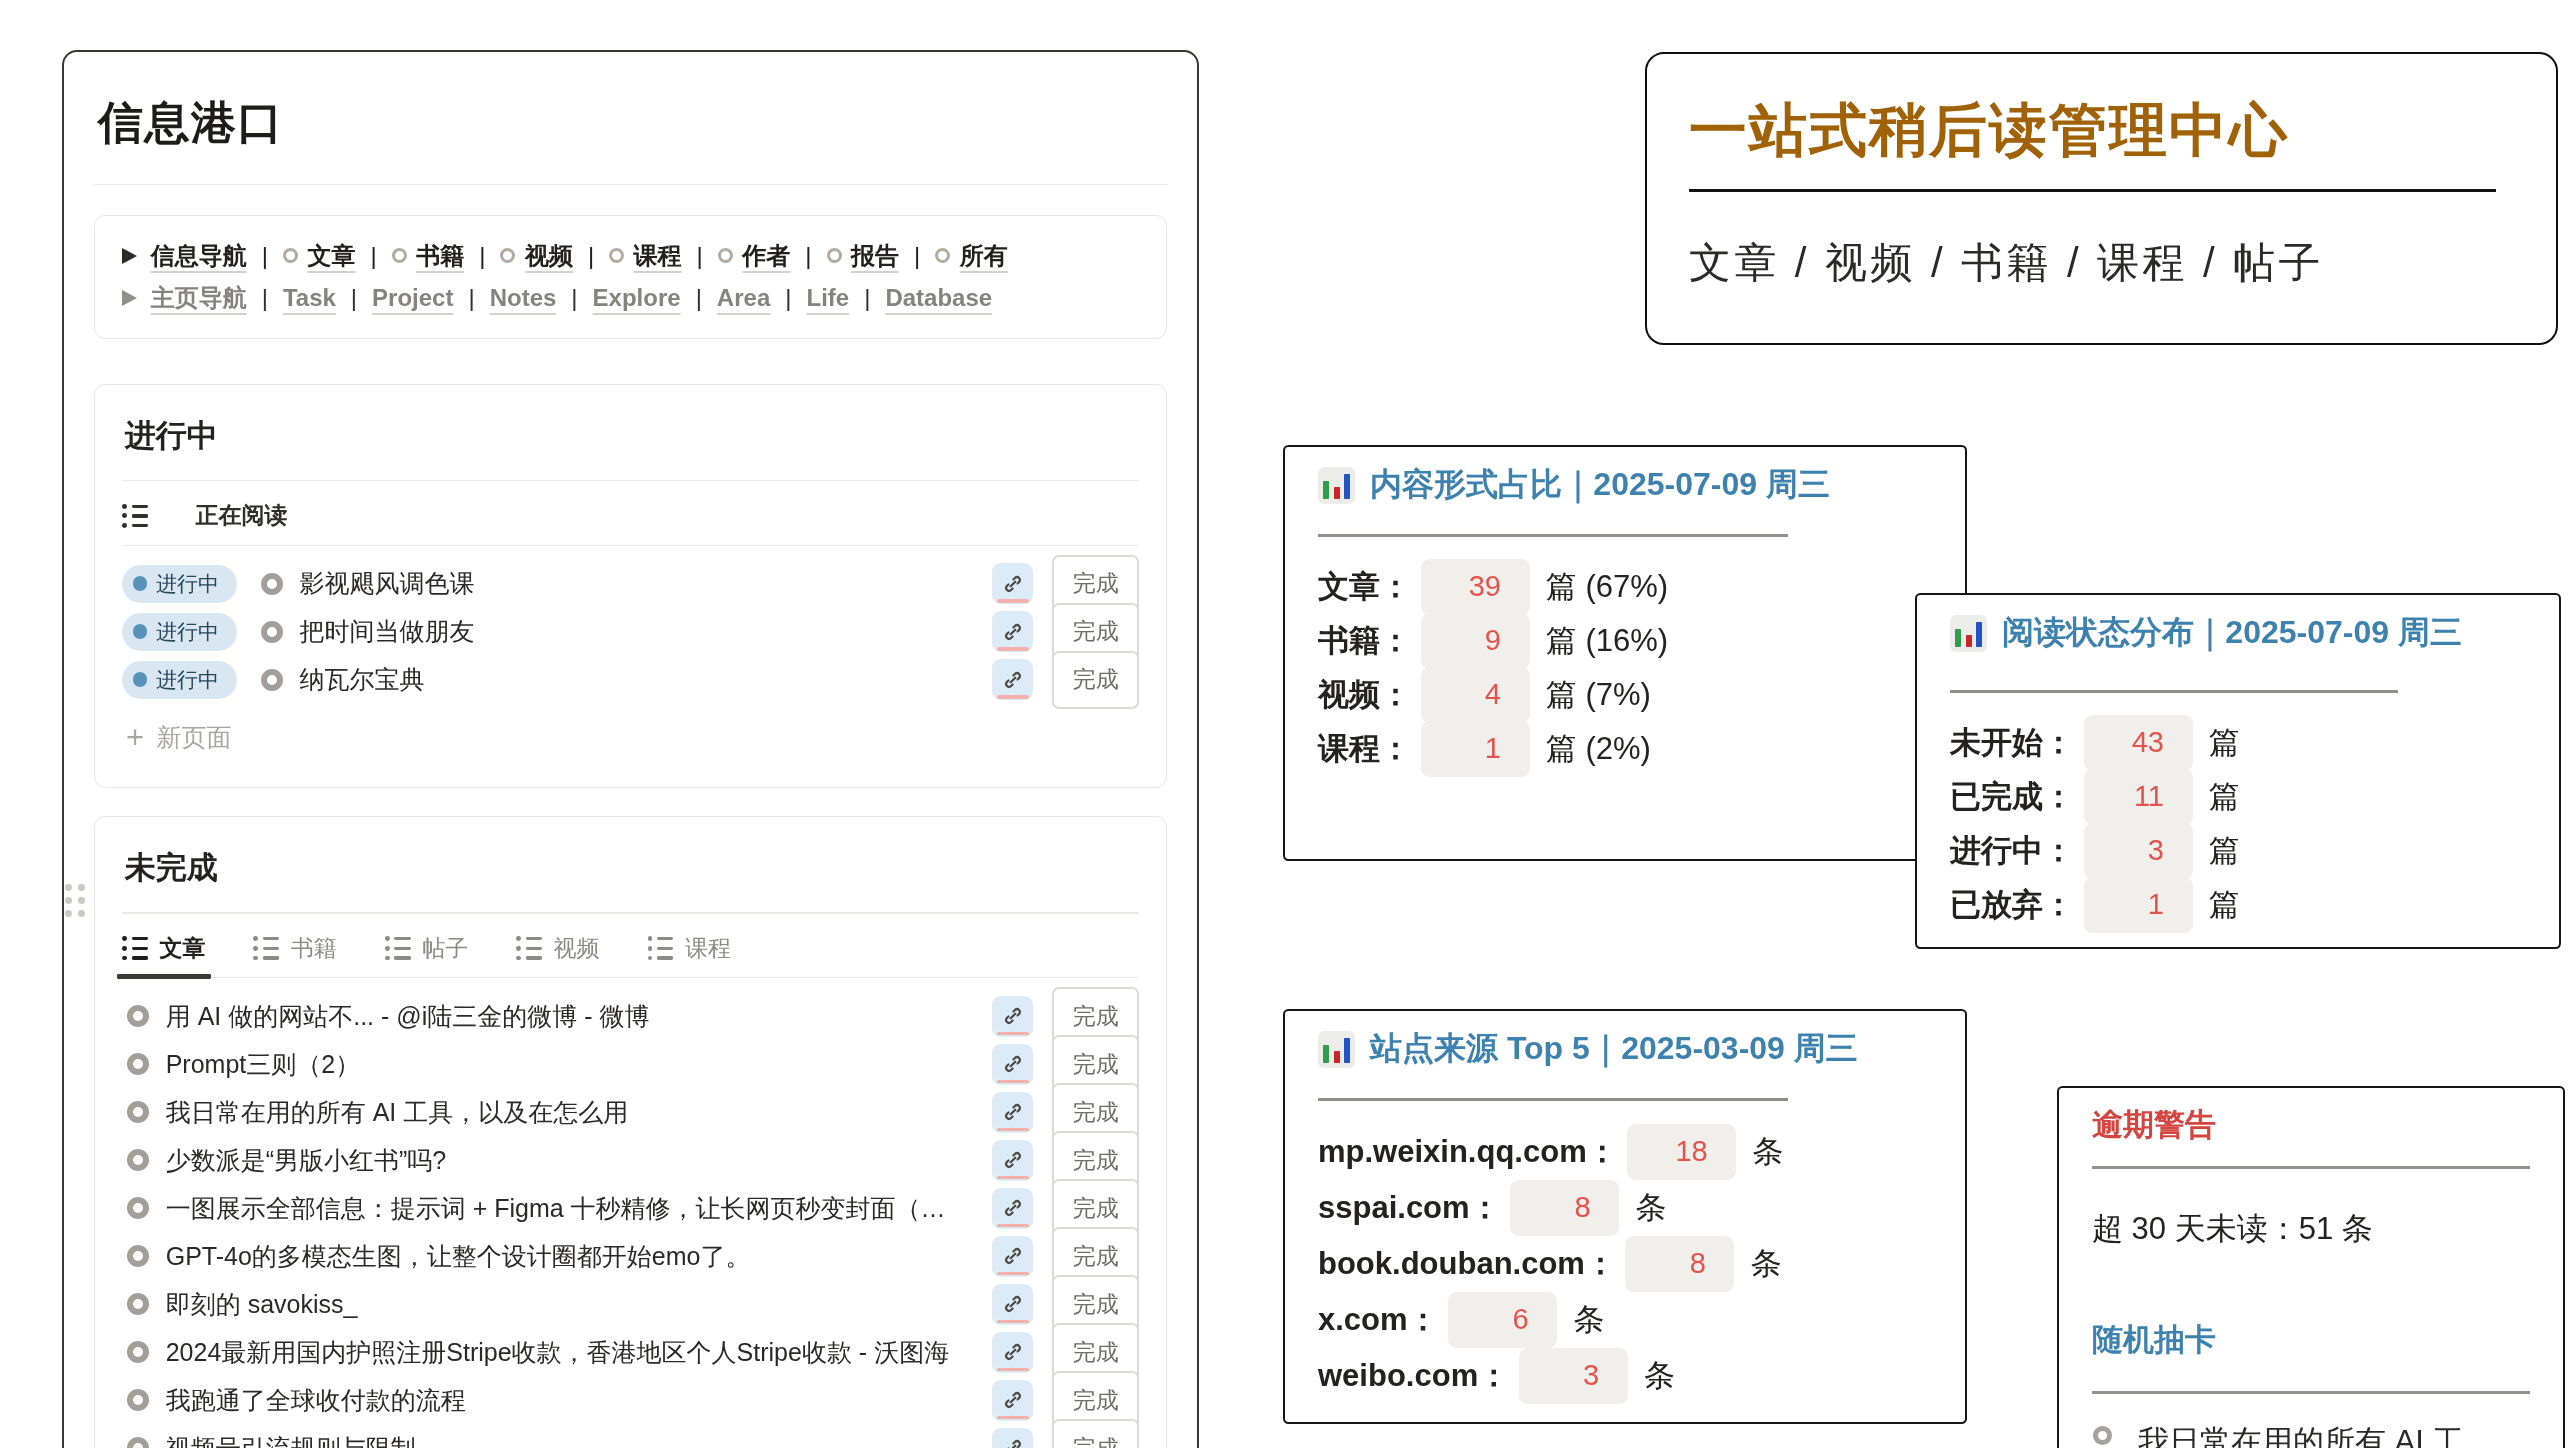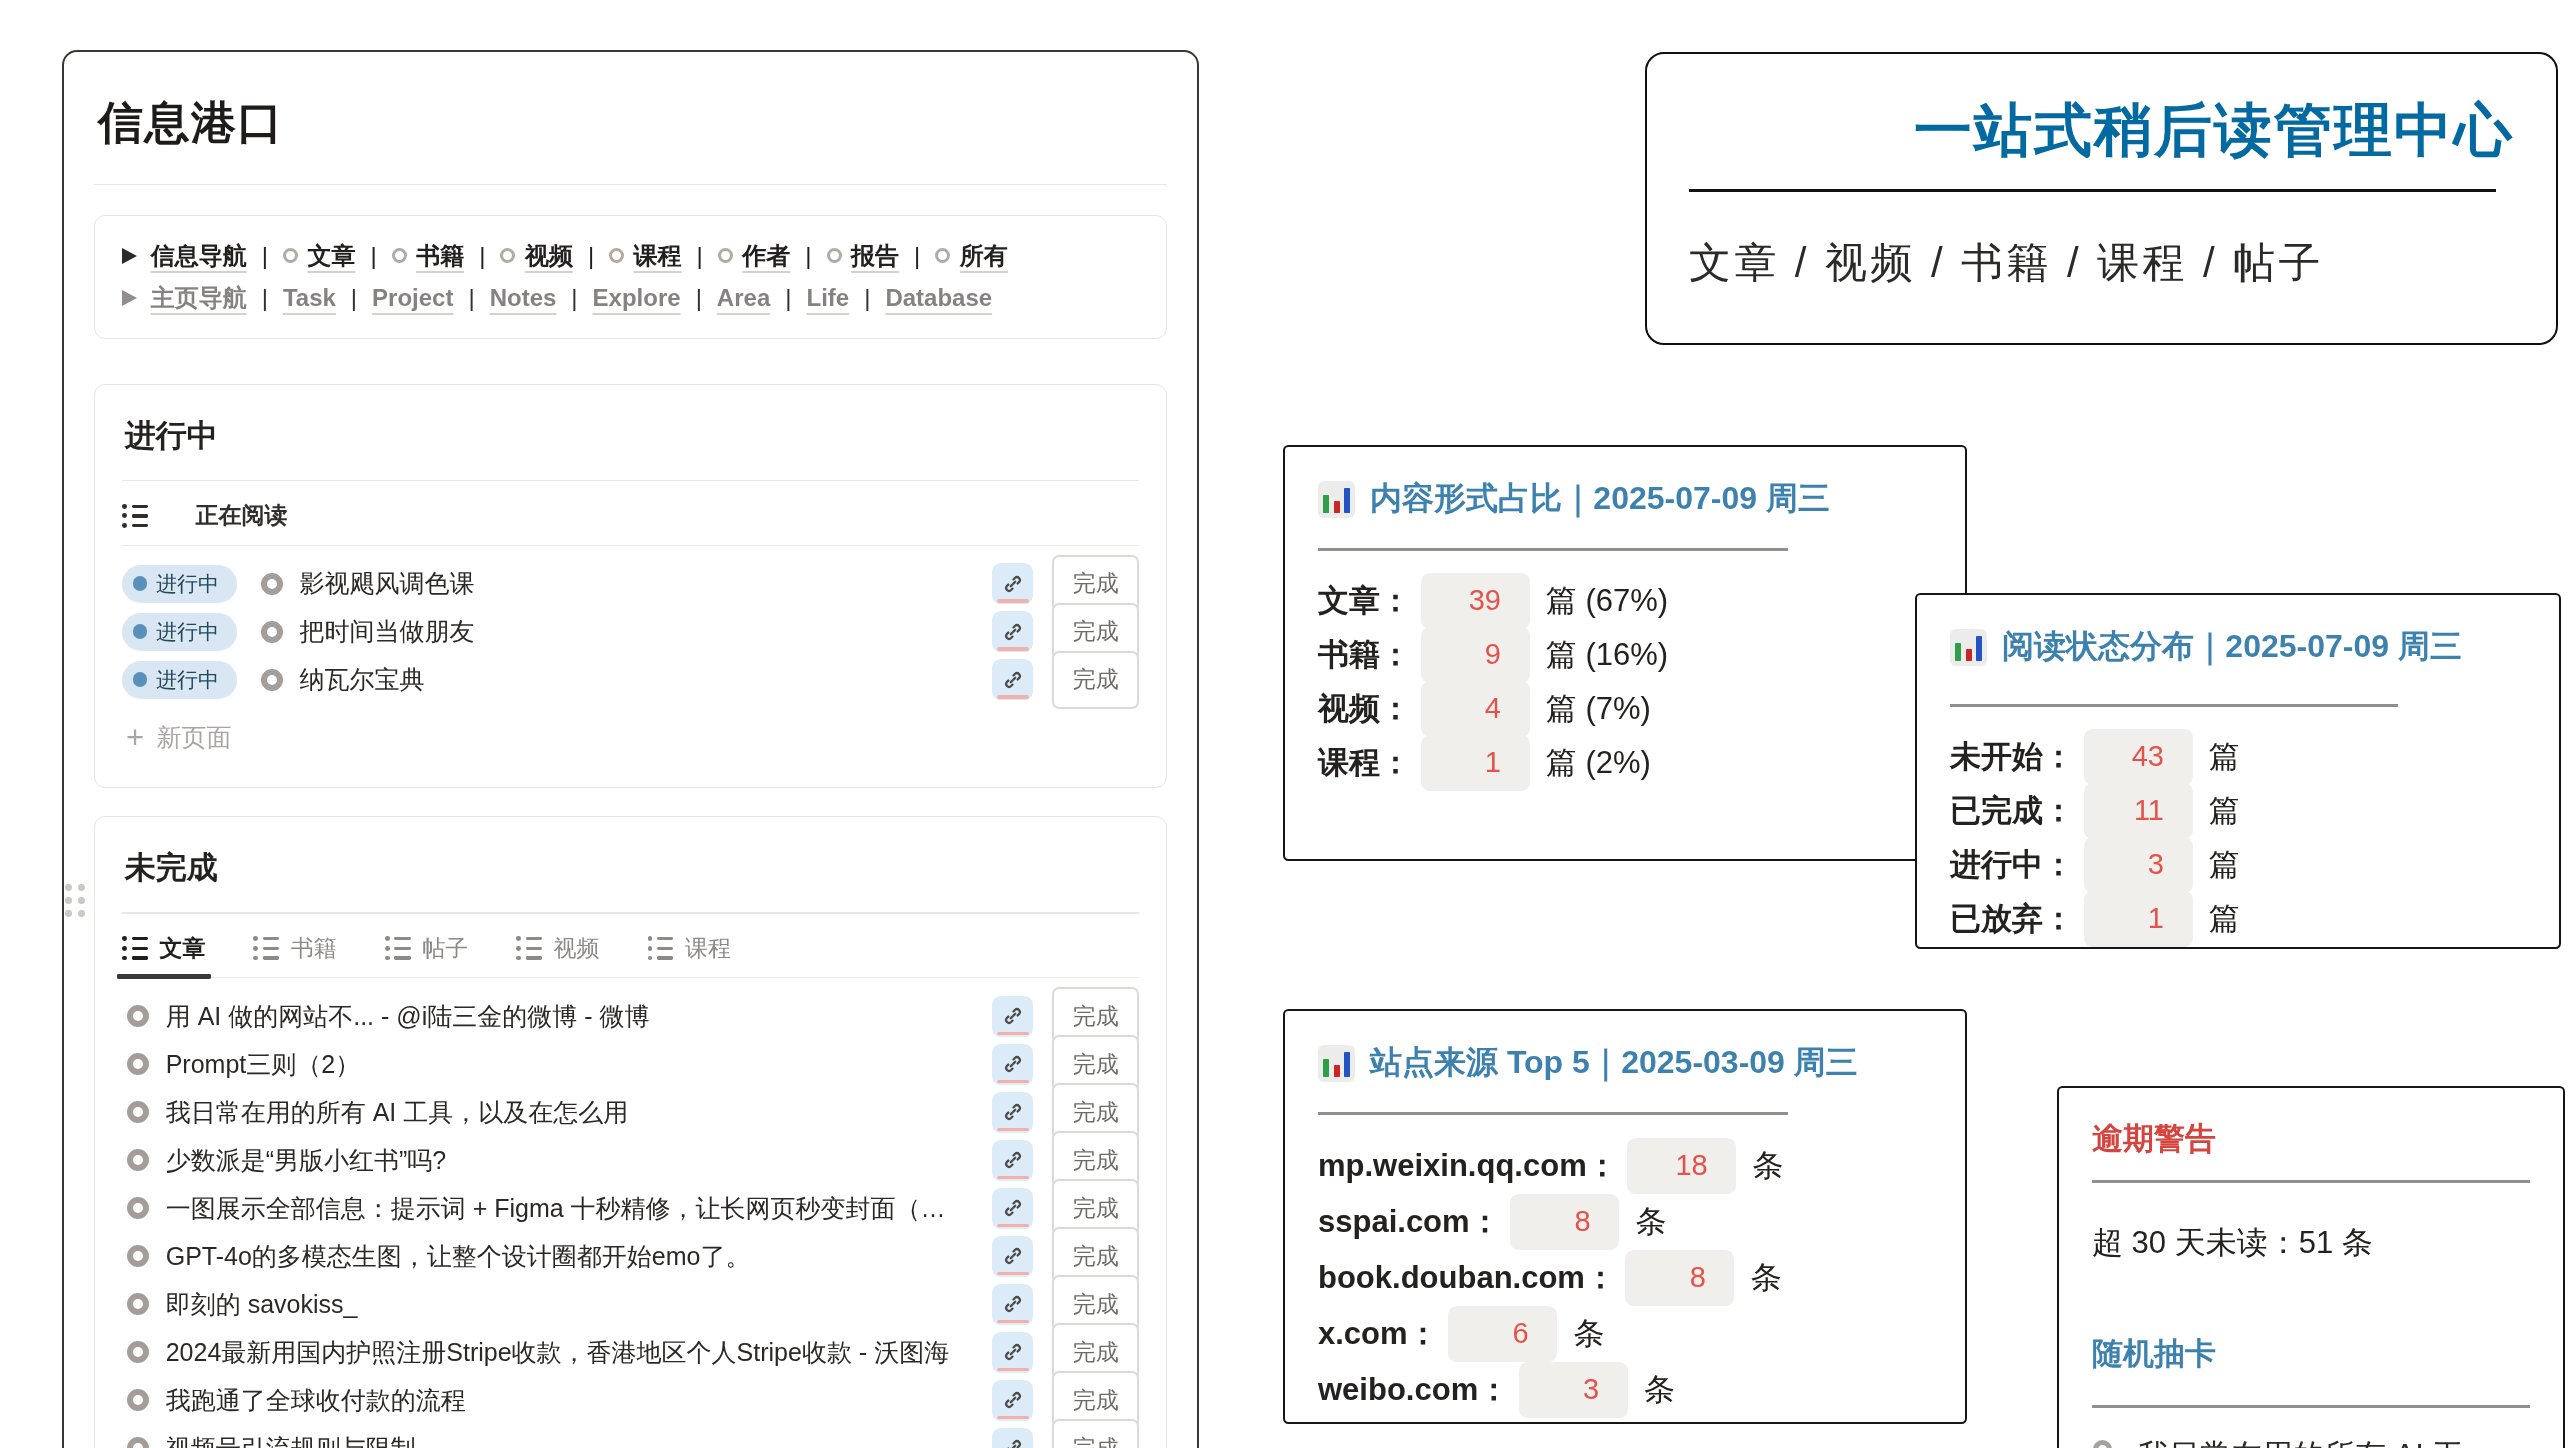--- a/index.html
+++ b/index.html
@@ -62,27 +62,27 @@
   .plus { font-size:31px; font-weight:300; margin-right:12.2px; line-height:27px; }
   .new-page-label { font-size:25px; }
 
   #drag-handle { left:65px; top:884px; display:grid; grid-template-columns:repeat(2,6.8px);
                  grid-auto-rows:6.8px; gap:6.1px; }
   #drag-handle i { width:6.8px; height:6.8px; border-radius:50%; background:#ccc9c4; }
 
   
   #hero-card { left:1645px; top:52px; width:913px; height:293px; background:#fff;
                border:2.7px solid #0f0f0f; border-radius:19px; padding:38px 42px; }
-  .hero-title { font-size:58px; font-weight:800; color:#0369a1; letter-spacing:2px; white-space:nowrap;text-align:right; }
+  .hero-title { font-size:58px; font-weight:800; color:#a16207; letter-spacing:2px; white-space:nowrap; }
   .hero-underline { height:3.4px; background:#121212; width:807px; margin-top:19px; }
   .hero-subtitle { font-size:42px; font-weight:300; color:#2a2a28; letter-spacing:3.4px; margin-top:43px; white-space:nowrap; }
 
   
   .stat-card { position:absolute; background:#fff; border:2px solid #161615; border-radius:5.4px;
-               padding:30px 33px; }
+               padding:16px 33px; }
   .stat-head { display:flex; align-items:center; gap:15px; font-size:32px; font-weight:700;
                color:#3d82ae; white-space:nowrap; }
   .bar-icon { width:37px; height:37px; background:#ececea; border-radius:6.1px; display:flex;
               align-items:flex-end; justify-content:center; gap:4.1px; padding:4.8px 5.4px; flex:none; }
   .bar-icon i { width:7.5px; border-radius:0.7px; }
   .bar-icon .g { height:17.7px; background:#2f9e49; }
   .bar-icon .r { height:11.5px; background:#c92727; }
   .bar-icon .b { height:24.4px; background:#2453c4; }
   .stat-div { height:2.7px; background:#8f8f8c; margin:27px 0 23px 0; }
   .stat-row { display:flex; align-items:center; height:54px; font-size:31px; color:#232220; white-space:nowrap; }

